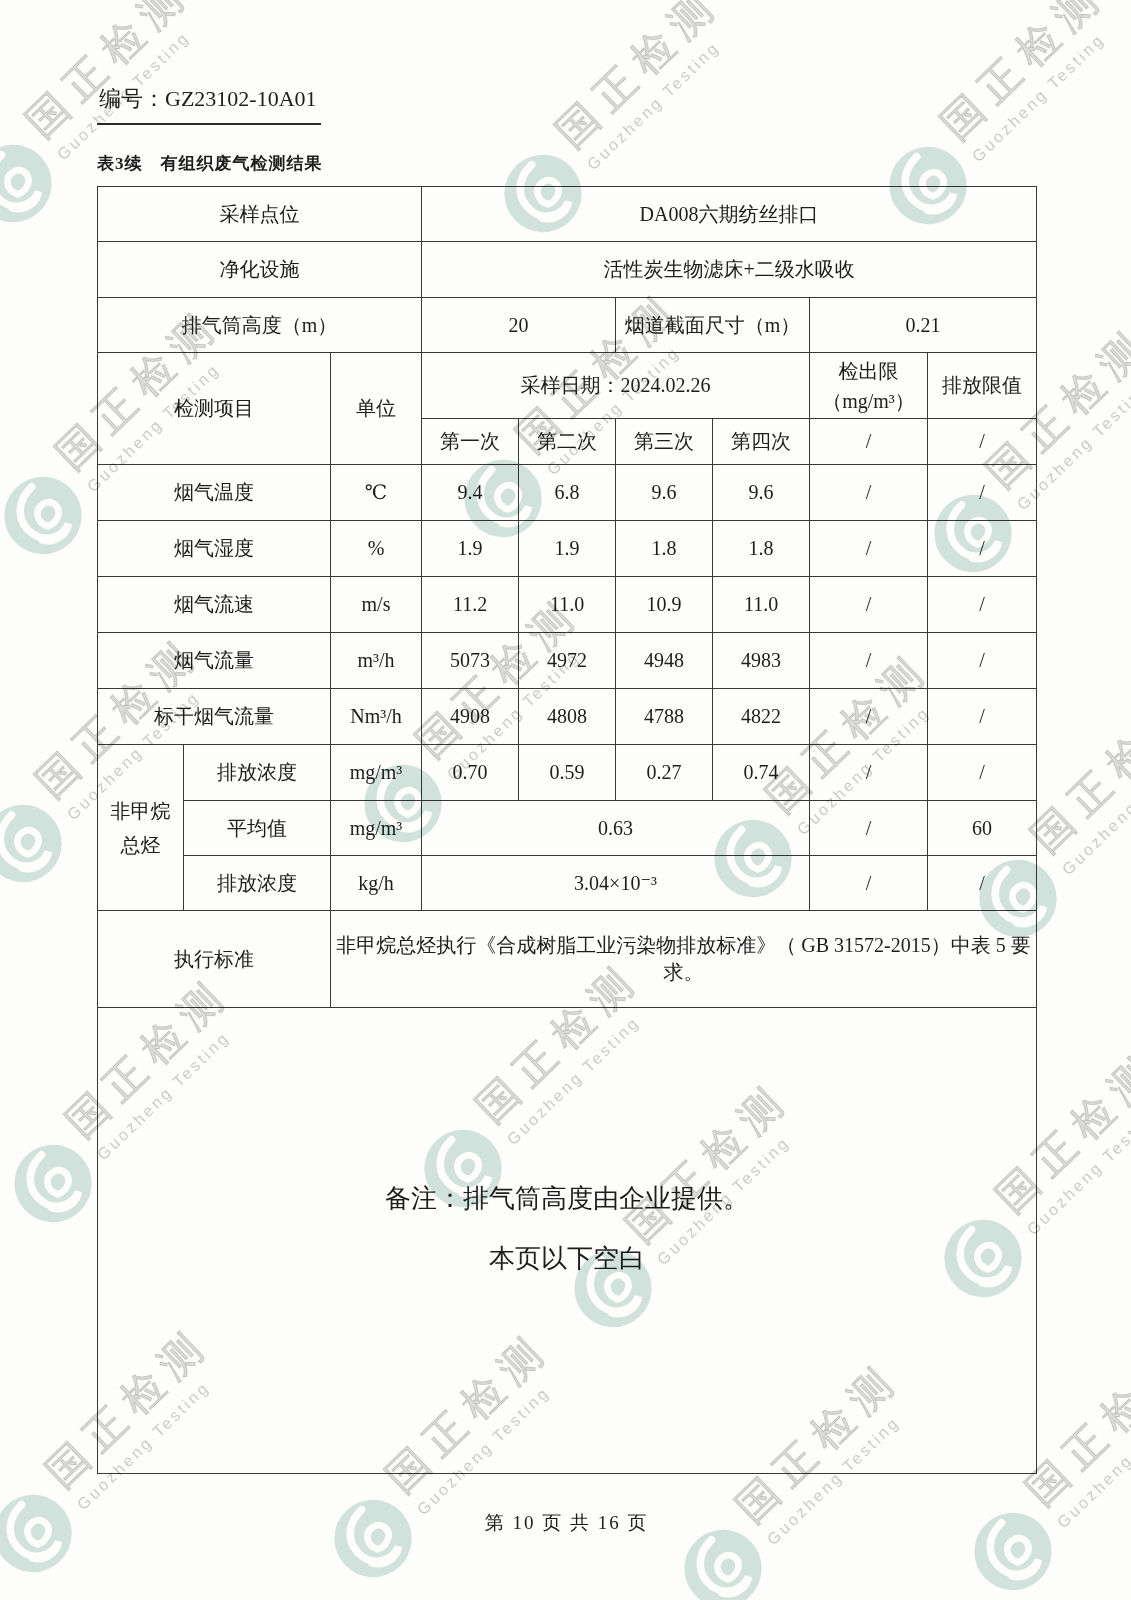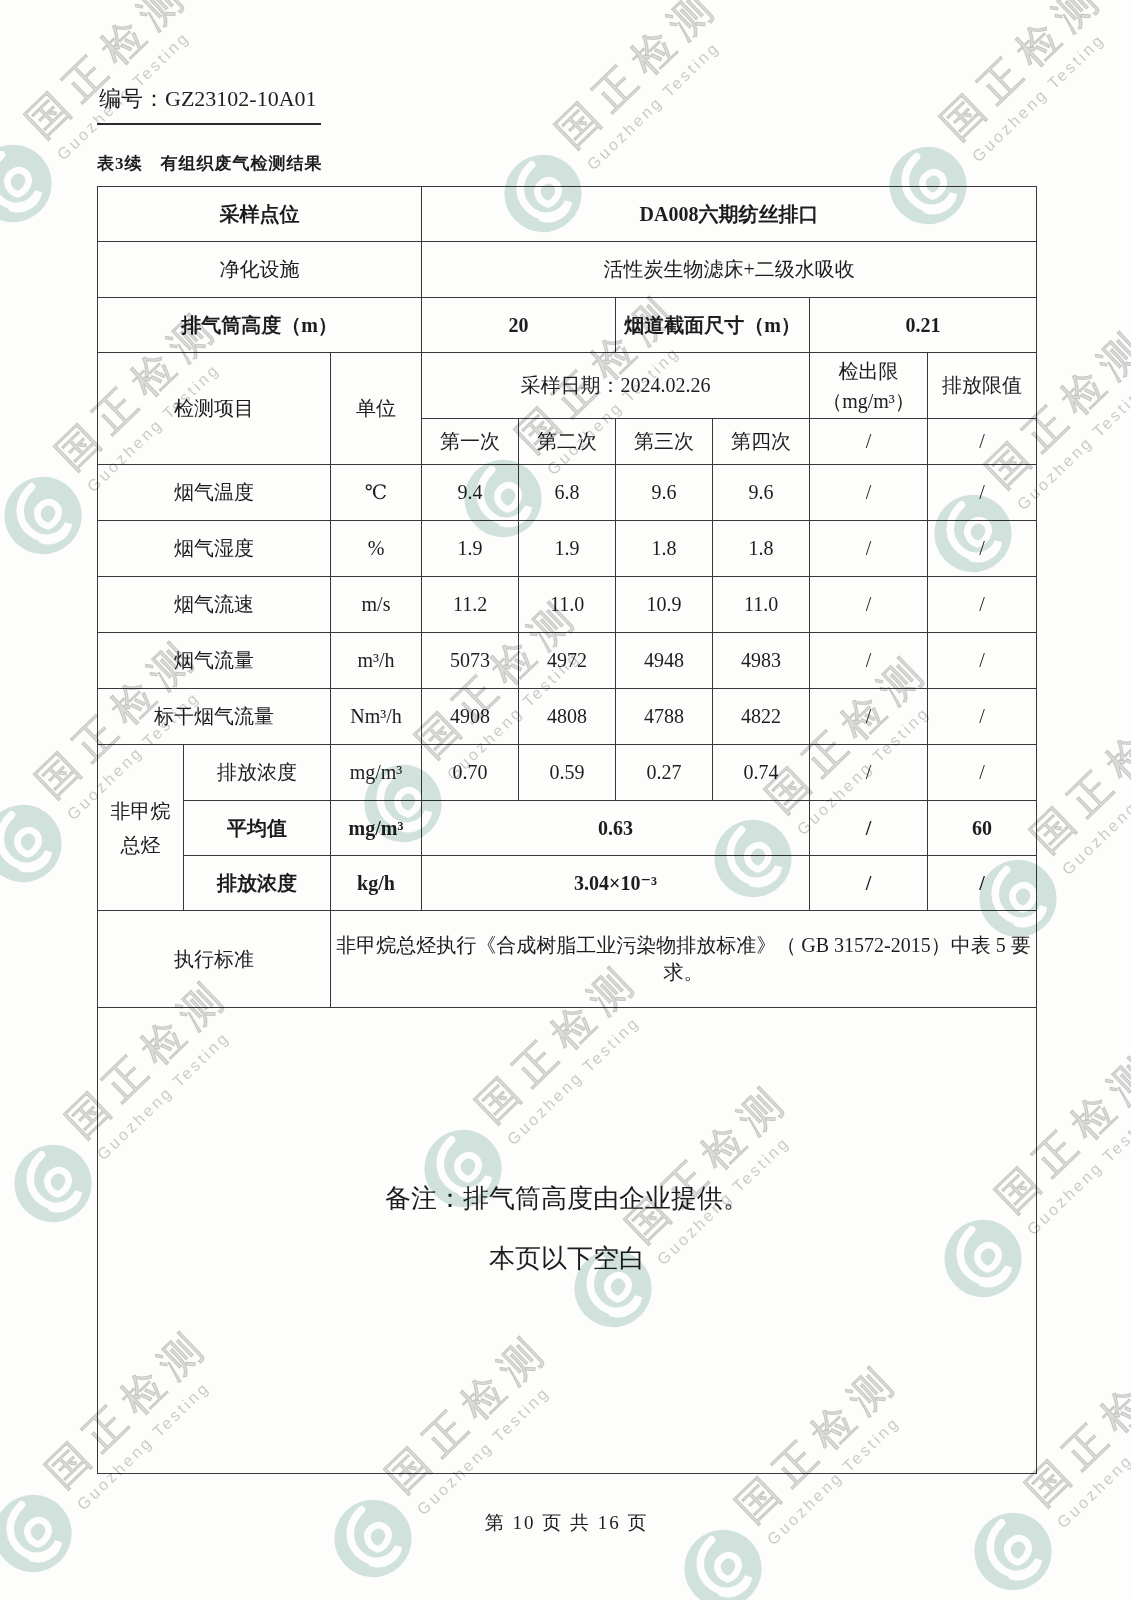--- a/index.html
+++ b/index.html
@@ -91,21 +91,21 @@
   }
   table.report td{
     border:1.6px solid #383838;
     text-align:center;
     vertical-align:middle;
     font-size:20px;
     padding:0 4px;
     line-height:1.35;
     overflow:hidden;
   }
-  tr.h54 td{height:54px;font-weight:bold;}
+  tr.h54 td{height:54px;}
   tr.h55 td{height:55px;}
   tr.h65 td{height:65px;}
   tr.h45 td{height:45px;}
   tr.h96 td{height:96px;}
   td.left-text{text-align:left;padding:6px 12px;line-height:1.9;}
   td.notes-cell{
     height:465px;
     vertical-align:top;
     text-align:left;
     padding:12px 10px;

